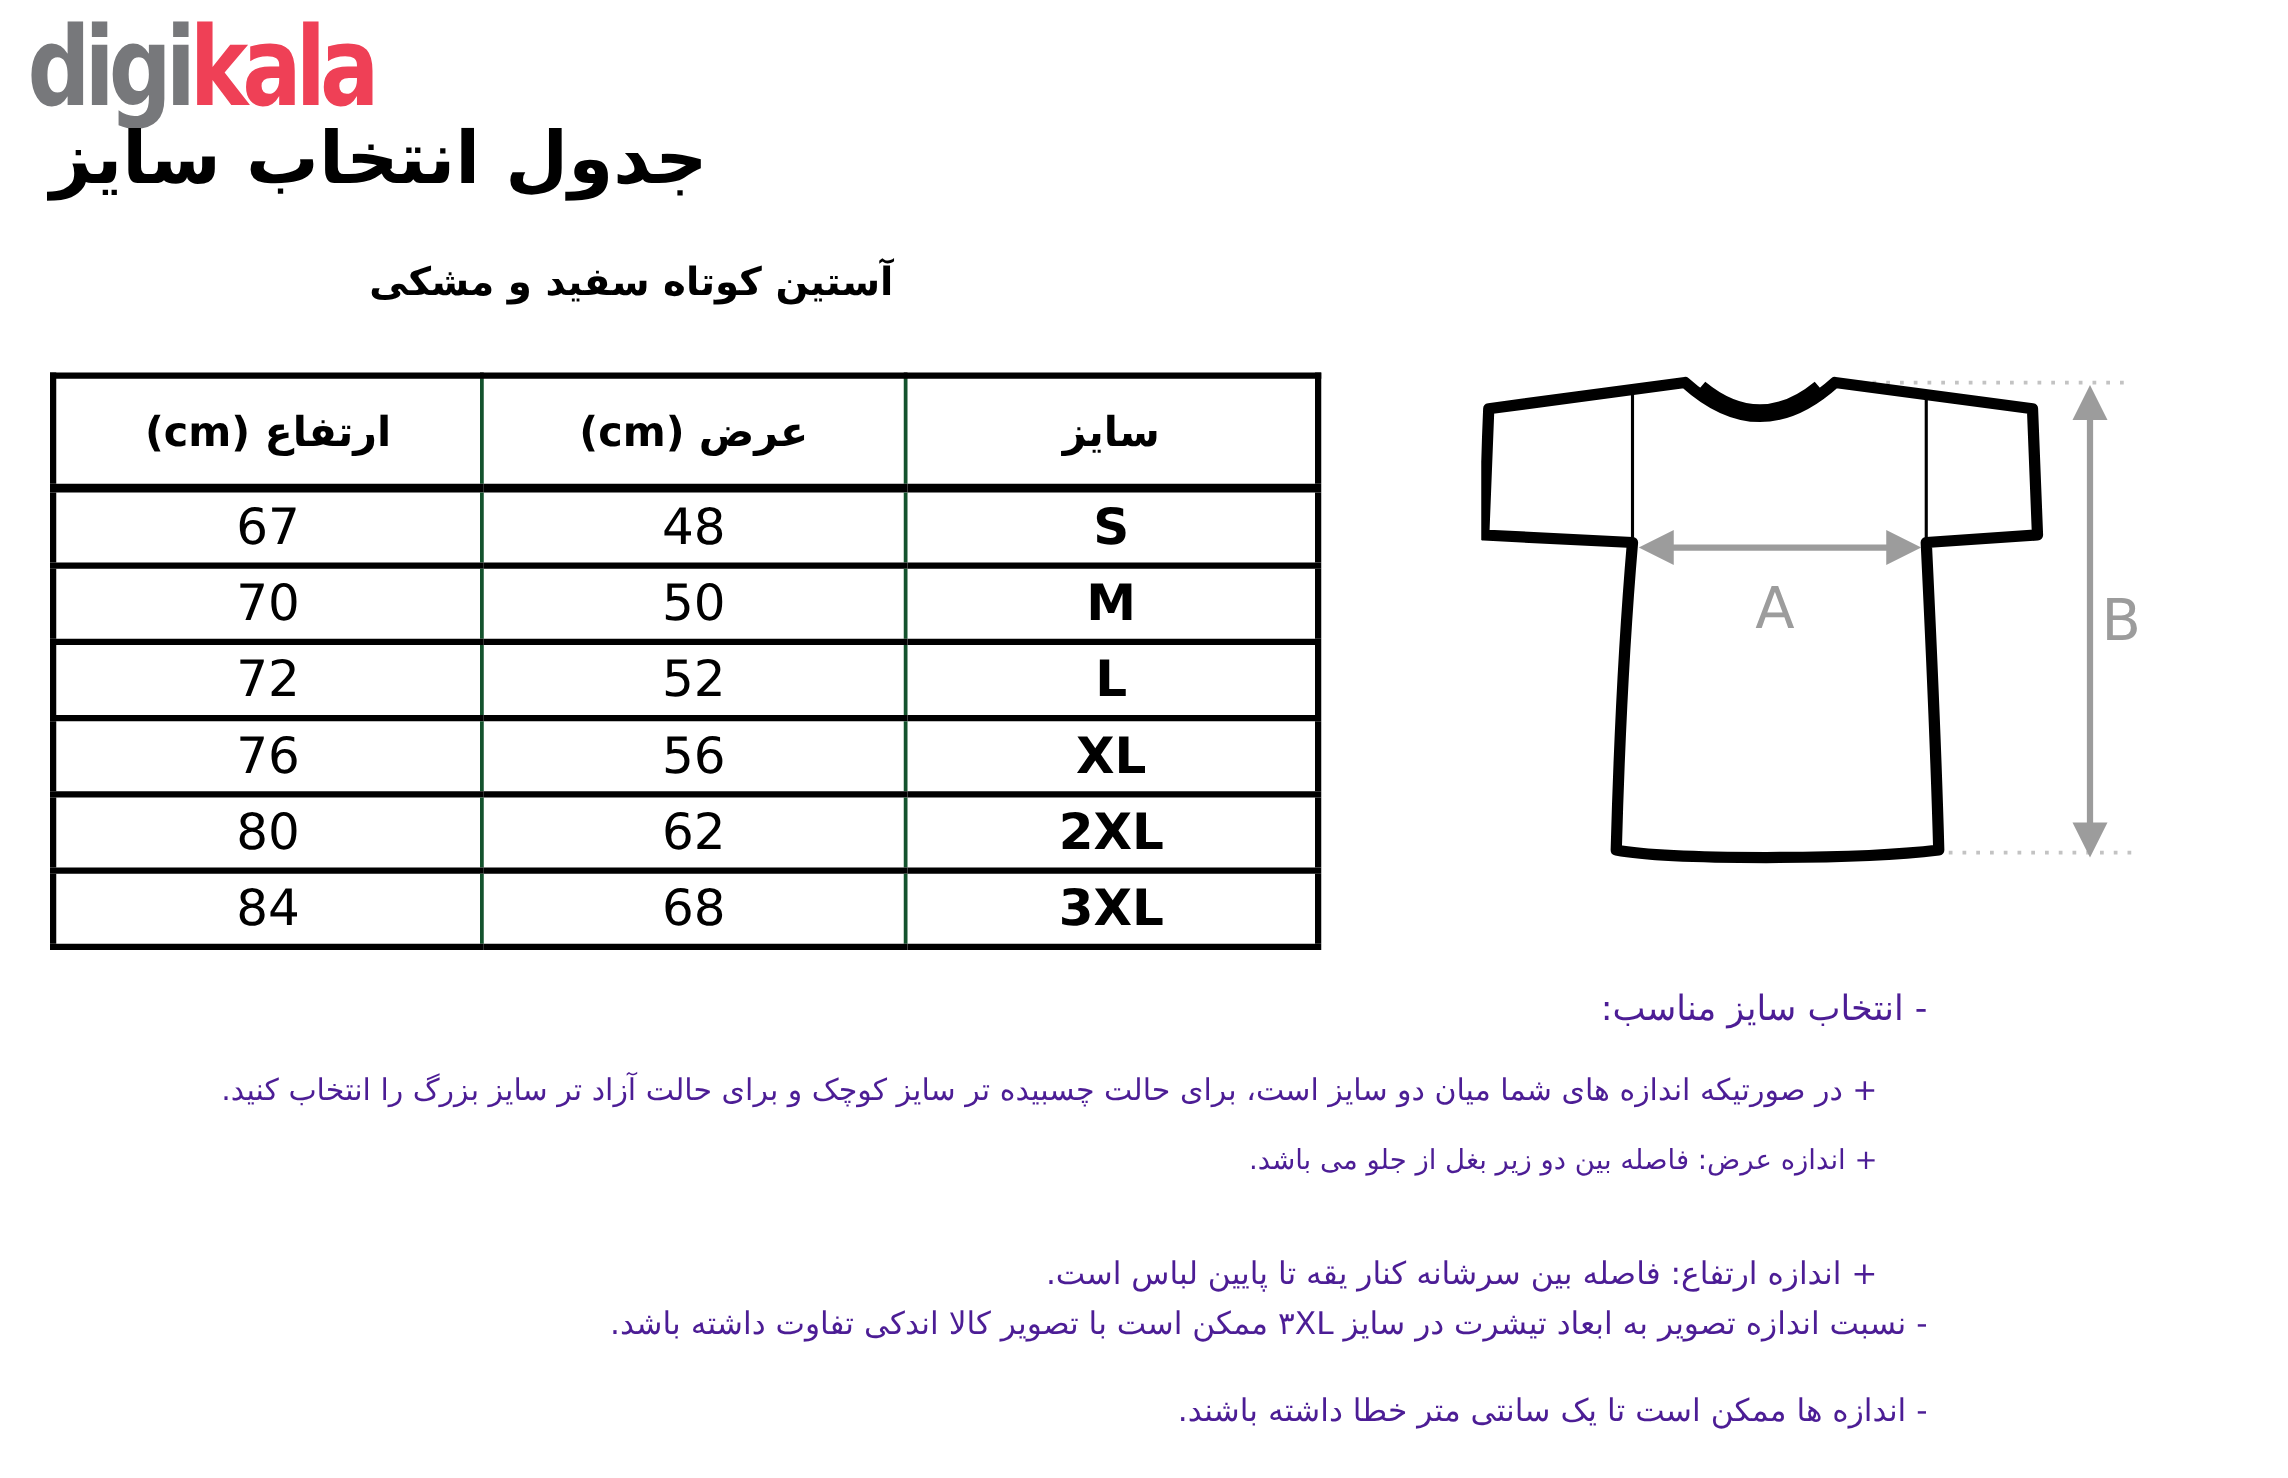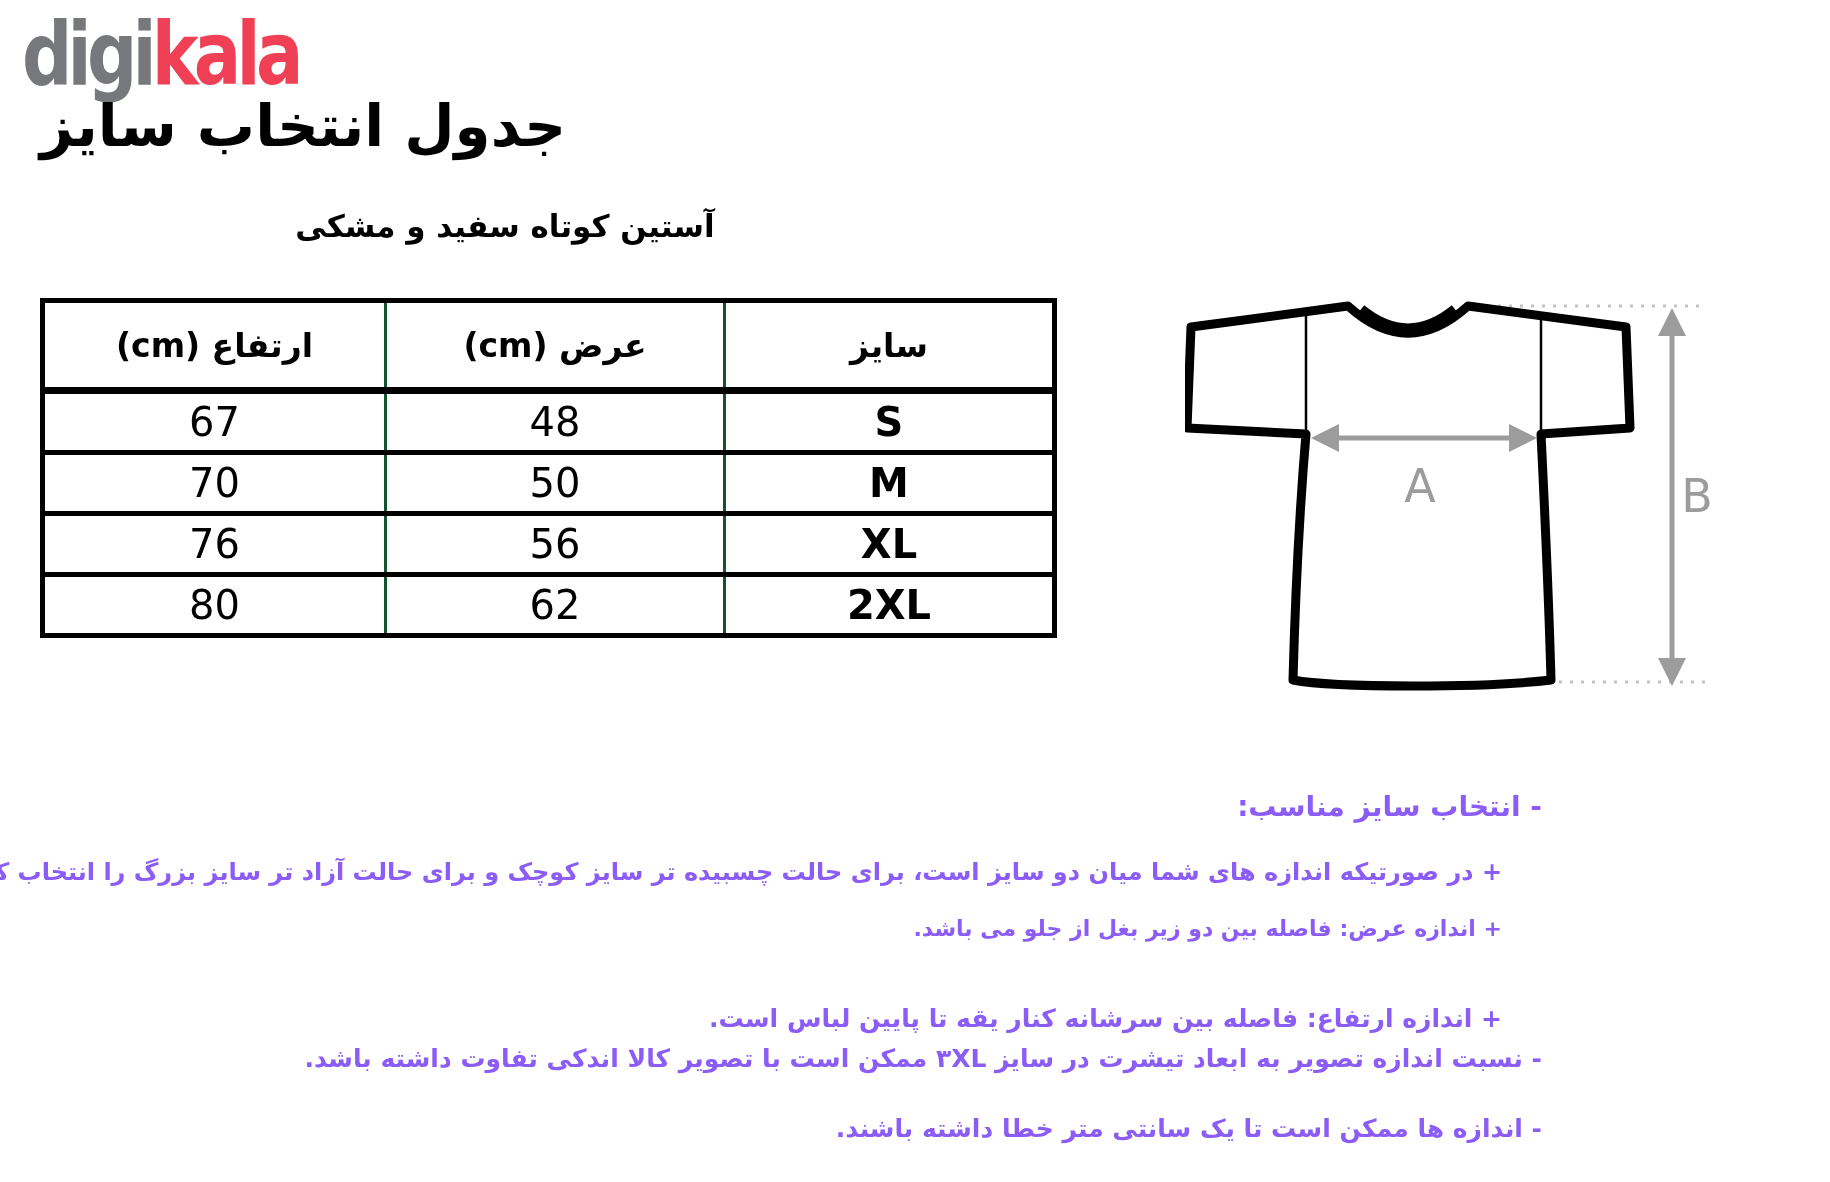--- a/index.html
+++ b/index.html
@@ -41,21 +41,21 @@
   table.size-table td{
     border-top:5px solid #000;border-bottom:5px solid #000;
     height:56px;font-size:40px;font-weight:normal;
   }
   table.size-table td.size-cell{font-weight:bold;}
   
   .diagram{position:absolute;left:1185px;top:296px;width:530px;height:402px;}
   
   .note{
     position:absolute;direction:rtl;white-space:nowrap;
-    font-weight:bold;color:#8b5cf6;
+    font-weight:normal;color:#4c1d95;
   }
   .note-heading{right:288px;top:790px;font-size:28px;}
   .note-b1{right:328px;top:858px;font-size:24px;}
   .note-b2{right:328px;top:916px;font-size:22px;}
   .note-b3{right:328px;top:1004px;font-size:25px;}
   .note-f1{right:288px;top:1044px;font-size:25px;}
   .note-f2{right:288px;top:1114px;font-size:25px;}
 </style>
 </head>
 <body>
@@ -87,28 +87,38 @@
         <td>67</td>
         <td>48</td>
         <td class="size-cell">S</td>
       </tr>
       <tr>
         <td>70</td>
         <td>50</td>
         <td class="size-cell">M</td>
       </tr>
       <tr>
+        <td>72</td>
+        <td>52</td>
+        <td class="size-cell">L</td>
+      </tr>
+      <tr>
         <td>76</td>
         <td>56</td>
         <td class="size-cell">XL</td>
       </tr>
       <tr>
         <td>80</td>
         <td>62</td>
         <td class="size-cell">2XL</td>
+      </tr>
+      <tr>
+        <td>84</td>
+        <td>68</td>
+        <td class="size-cell">3XL</td>
       </tr>
     </tbody>
   </table>
 
   <svg class="diagram" viewBox="0 0 530 402">
 
     <path d="M 280 10 L 521 10" stroke="#c3c3c3" stroke-width="3" stroke-dasharray="3 8" fill="none"></path>
     <path d="M 330 386 L 521 386" stroke="#c3c3c3" stroke-width="3" stroke-dasharray="3 8" fill="none"></path>
 
     <path d="M 163 10 L 6 31 L 2 132 L 121 138

